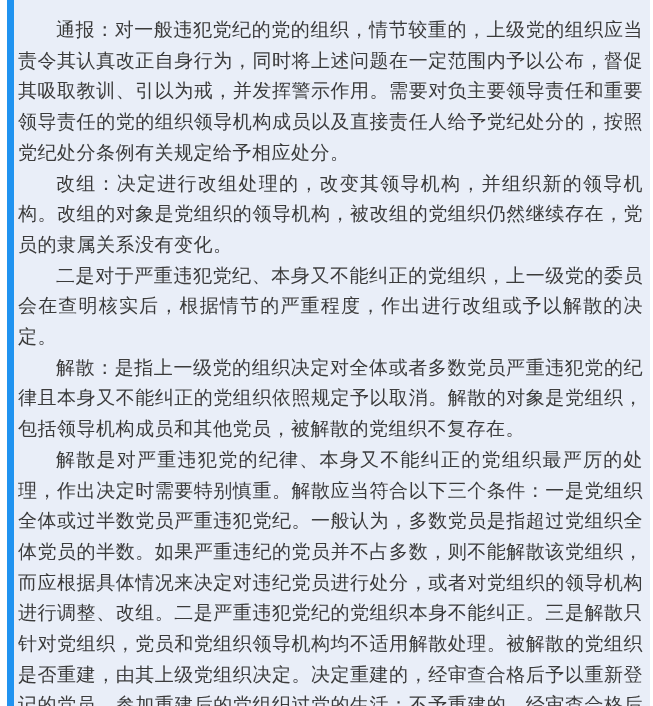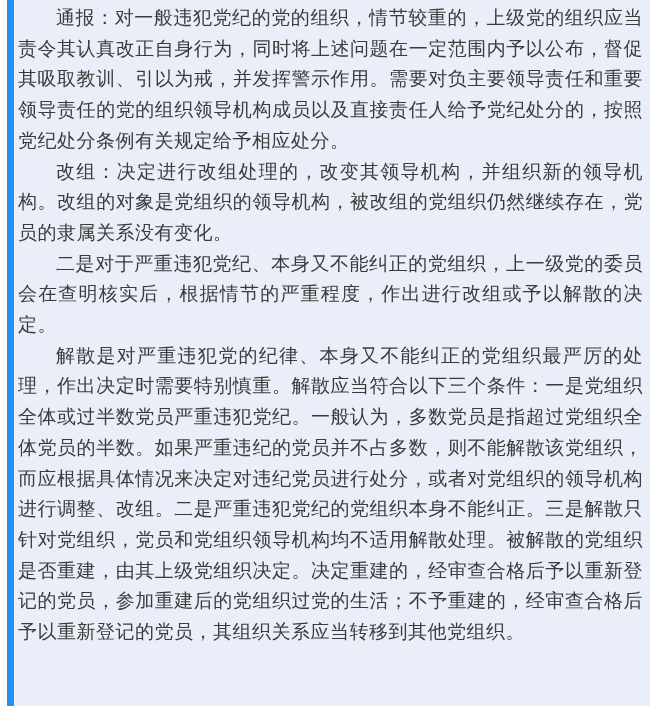--- a/index.html
+++ b/index.html
@@ -23,21 +23,21 @@
     background: #2093F0;
   }
   .content {
     position: absolute;
     left: 14px;
     top: 0;
     right: 3px;
     bottom: 0;
     background: #E9EEF8;
     box-sizing: border-box;
-    padding: 3px 7px 0 4px;
+    padding: 15px 7px 0 4px;
   }
   .content p {
     margin: 0;
     font-family: "Liberation Sans", "DejaVu Sans", sans-serif;
     font-size: 19px;
     line-height: 30.7px;
     color: #3B3B3B;
     text-align: justify;
     text-indent: 2em;
     letter-spacing: 0.5px;
@@ -45,15 +45,16 @@
 </style>
 </head>
 <body>
 
 <div class="page">
   <div class="accent-bar"></div>
   <div class="content">
     <p>通报：对一般违犯党纪的党的组织，情节较重的，上级党的组织应当责令其认真改正自身行为，同时将上述问题在一定范围内予以公布，督促其吸取教训、引以为戒，并发挥警示作用。需要对负主要领导责任和重要领导责任的党的组织领导机构成员以及直接责任人给予党纪处分的，按照党纪处分条例有关规定给予相应处分。</p>
     <p>改组：决定进行改组处理的，改变其领导机构，并组织新的领导机构。改组的对象是党组织的领导机构，被改组的党组织仍然继续存在，党员的隶属关系没有变化。</p>
     <p>二是对于严重违犯党纪、本身又不能纠正的党组织，上一级党的委员会在查明核实后，根据情节的严重程度，作出进行改组或予以解散的决定。</p>
+    <p>解散：是指上一级党的组织决定对全体或者多数党员严重违犯党的纪律且本身又不能纠正的党组织依照规定予以取消。解散的对象是党组织，包括领导机构成员和其他党员，被解散的党组织不复存在。</p>
     <p>解散是对严重违犯党的纪律、本身又不能纠正的党组织最严厉的处理，作出决定时需要特别慎重。解散应当符合以下三个条件：一是党组织全体或过半数党员严重违犯党纪。一般认为，多数党员是指超过党组织全体党员的半数。如果严重违纪的党员并不占多数，则不能解散该党组织，而应根据具体情况来决定对违纪党员进行处分，或者对党组织的领导机构进行调整、改组。二是严重违犯党纪的党组织本身不能纠正。三是解散只针对党组织，党员和党组织领导机构均不适用解散处理。被解散的党组织是否重建，由其上级党组织决定。决定重建的，经审查合格后予以重新登记的党员，参加重建后的党组织过党的生活；不予重建的，经审查合格后予以重新登记的党员，其组织关系应当转移到其他党组织。</p>
   </div>
 </div>
 
 </body></html>

